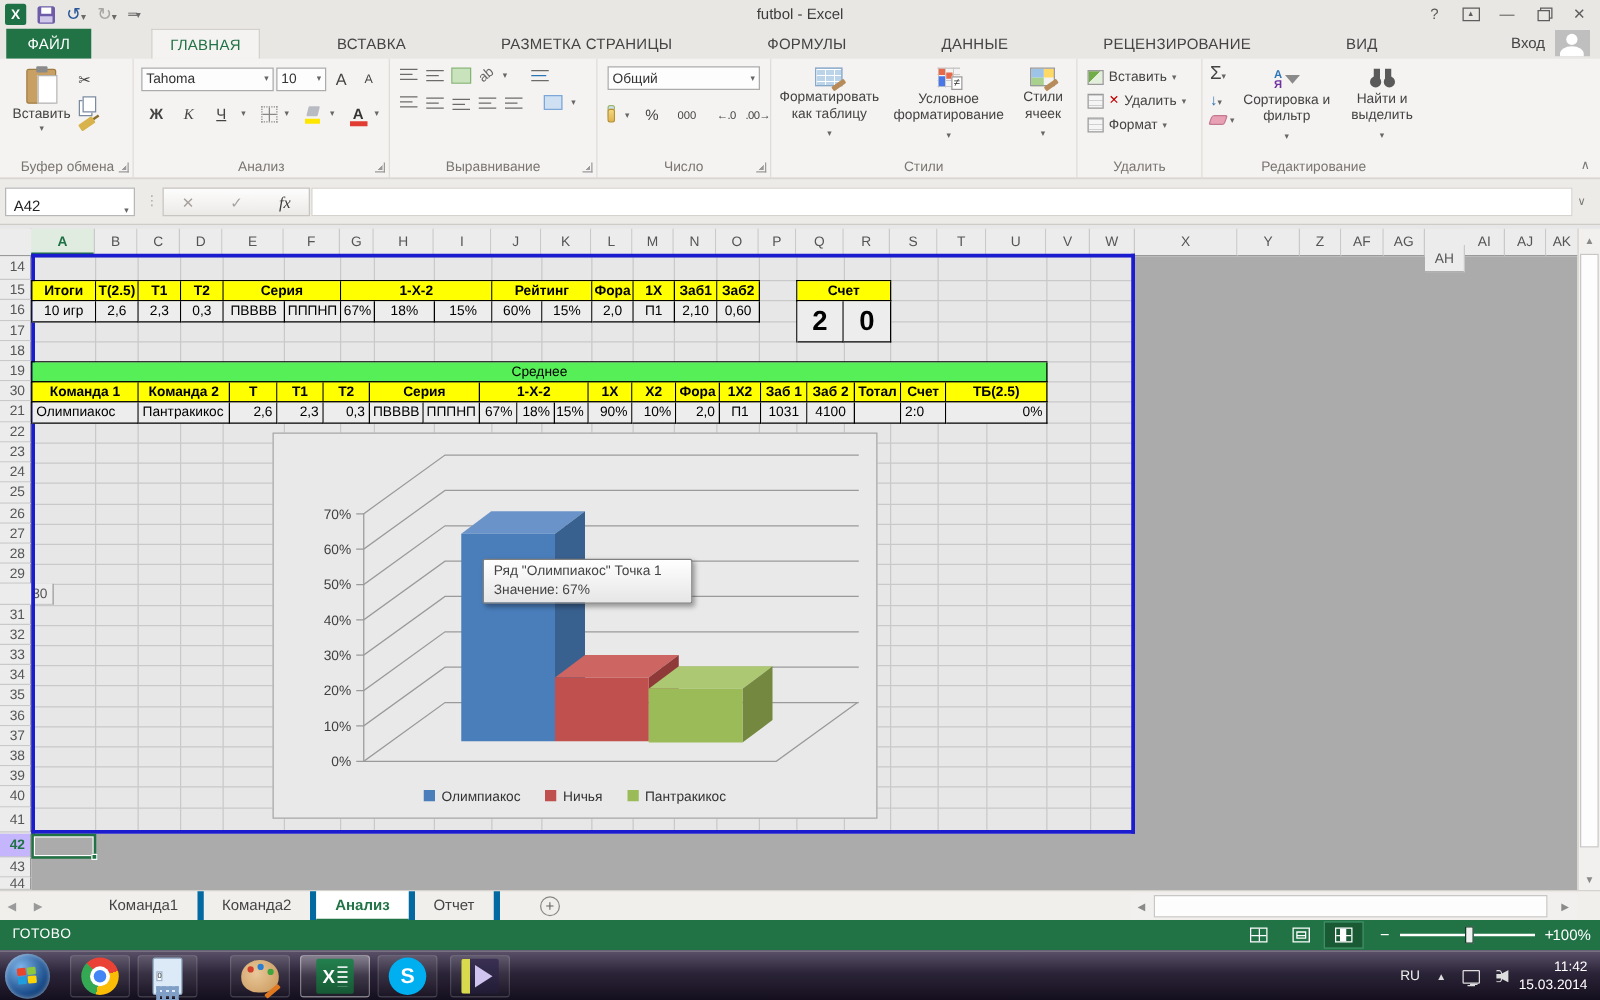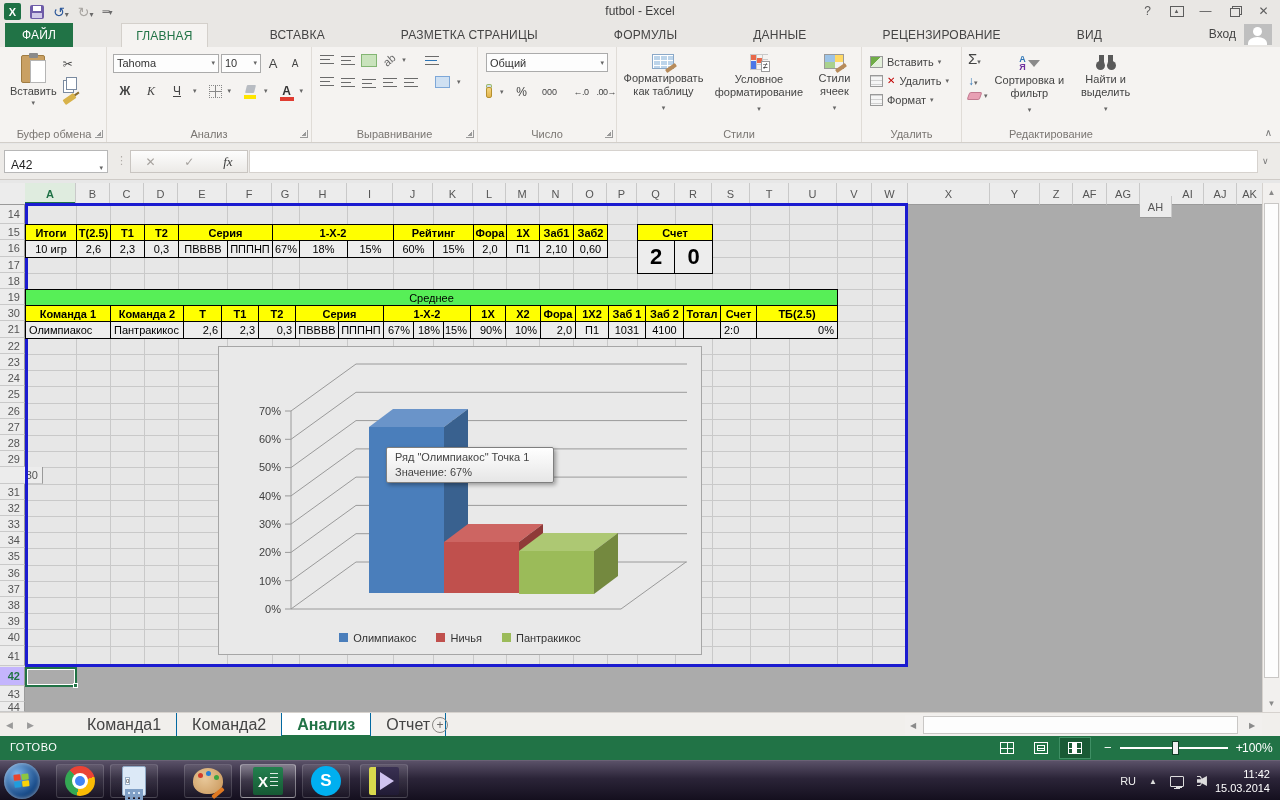--- a/index.html
+++ b/index.html
@@ -156,21 +156,21 @@
   .vscroll { left:1262px; top:183px; width:18px; height:529px; background:#F2F0EE; border-left:1px solid #D6D2CE; position:absolute; }
   .vthumb { position:absolute; left:1px; top:20px; width:15px; height:475px; background:#FDFDFD; border:1px solid #C9C7C5; }
   .sarrow { color:#8a8a8a; font-size:8px; text-align:center; }
   .hscroll { position:absolute; left:905px; top:2px; width:357px; height:20px; background:#F2F0EE; display:flex; align-items:center; }
   .hthumb { position:absolute; left:18px; top:1px; width:315px; height:18px; background:#FDFDFD; border:1px solid #C9C7C5; }
 
   
   .tabstrip { left:0; top:712px; width:1280px; height:24px; background:#F1EFEC; border-top:1px solid #D6D2CE; position:absolute; }
   .snav { position:absolute; left:6px; top:0; height:24px; display:flex; align-items:center; gap:14px; color:#9a9a9a; font-size:9px; }
   .stabs { position:absolute; left:72px; top:0; height:24px; display:flex; }
-  .stab { padding:0 15px; font-size:16px; color:#444; line-height:23px; border-right:1px solid #0369a1; }
+  .stab { padding:0 15px; font-size:12px; color:#444; line-height:23px; border-right:5px solid #0369a1; }
   .stab.active { background:#fff; color:#217346; font-weight:bold; box-shadow:inset 0 -2px 0 #217346; }
   .addsheet { position:absolute; left:432px; top:4px; width:16px; height:16px; border:1px solid #8a8884; border-radius:50%; color:#6a6866; font-size:12px; line-height:14px; text-align:center; }
 
   
   .statusbar { left:0; top:736px; width:1280px; height:24px; background:#217346; color:#fff; position:absolute;padding-left:36px; }
   .ready { position:absolute; left:10px; top:5px; font-size:11px; letter-spacing:.5px; }
   .views { position:absolute; left:992px; top:2px; display:flex; gap:4px; }
   .vbtn { width:30px; height:20px; display:flex; align-items:center; justify-content:center; }
   .vbtn.active { background:#195A35; outline:1px solid #3f8f64; }
   .vico1 { width:14px; height:12px; border:1px solid #fff; background:linear-gradient(#fff 0 0) 50% 0/1px 100% no-repeat, linear-gradient(#fff 0 0) 0 50%/100% 1px no-repeat; }

